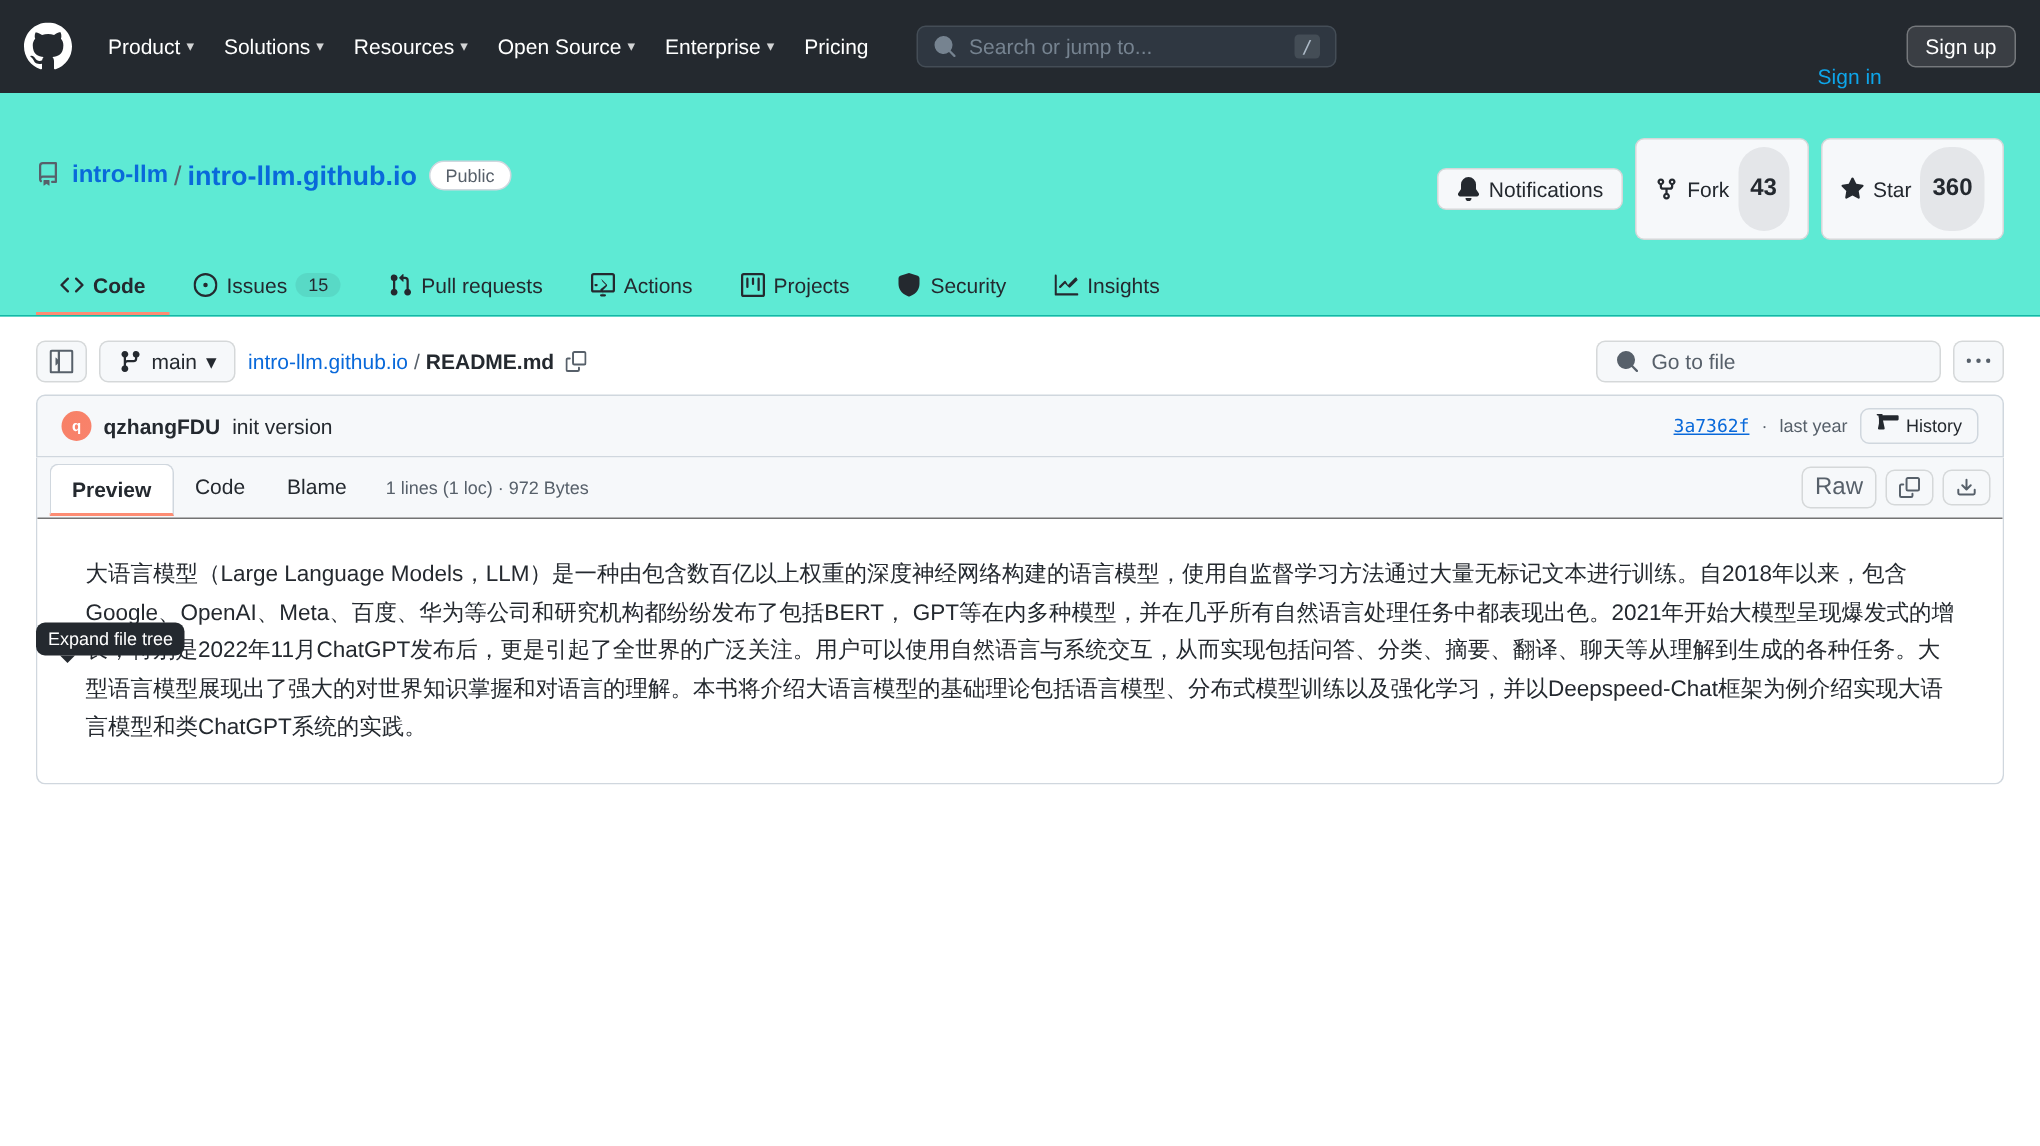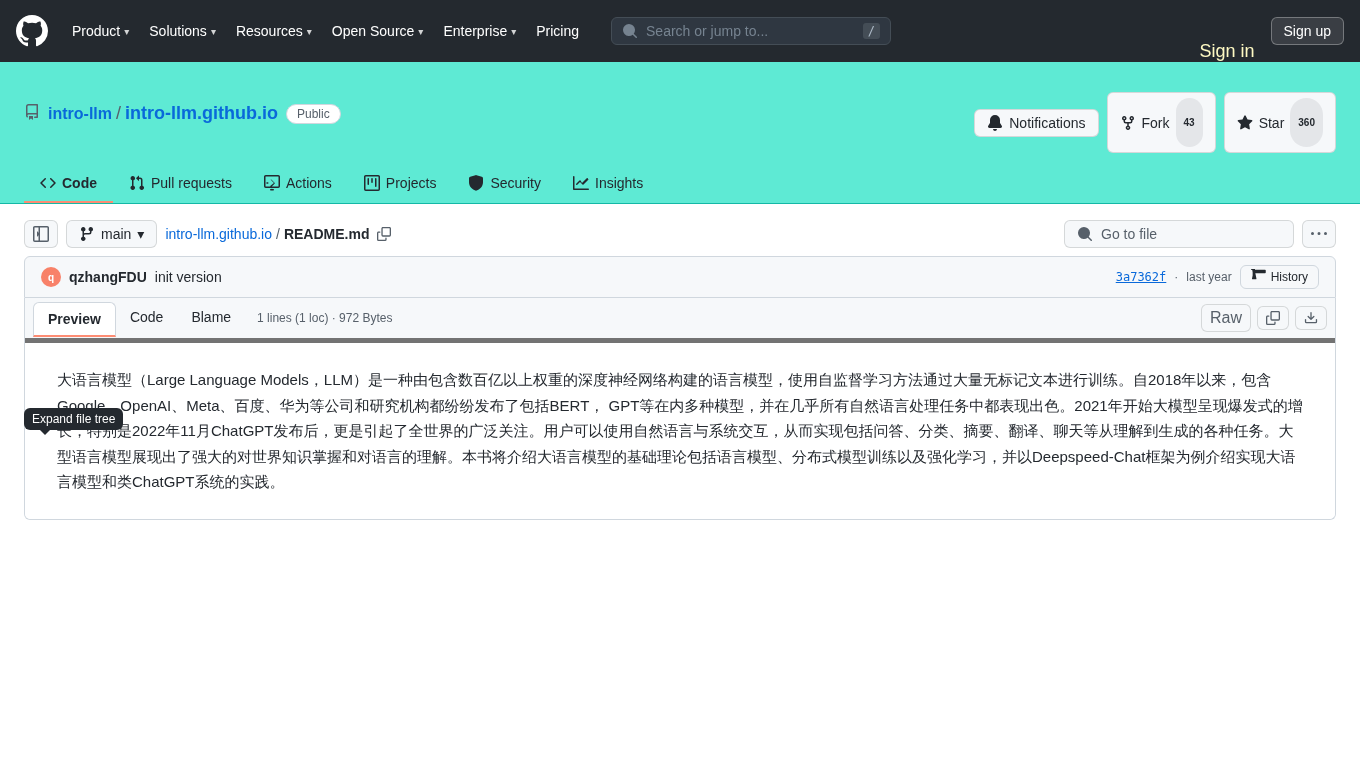--- a/index.html
+++ b/index.html
@@ -29,22 +29,22 @@
       background: transparent; border: none; outline: none; color: #adbac7;
       font-size: 14px; flex: 1; min-width: 0;
     }
     .topnav-search input::placeholder { color: #768390; }
     .search-slash {
       background: #444d56; border-radius: 3px; padding: 1px 5px;
       color: #adbac7; font-size: 12px; font-family: monospace;
     }
     .topnav-right { display: flex; align-items: center; gap: 8px; margin-left: auto; }
     .btn-signin {
-      background: none; border: none; color: #fef9c3; cursor: pointer;
-      font-size: 18px; padding: 5px 8px; border-radius: 6px; margin-top: 40px;
+      background: none; border: none; color: #0ea5e9; cursor: pointer;
+      font-size: 14px; padding: 5px 8px; border-radius: 6px; margin-top: 40px;
     }
     .btn-signup {
       background: rgba(255,255,255,0.1); border: 1px solid rgba(255,255,255,0.3);
       color: #fff; cursor: pointer; font-size: 14px; padding: 5px 12px;
       border-radius: 6px; font-weight: 500;
     }
 
     
     .repo-header {
       background: #5eead4; border-bottom: 1px solid #14b8a6;
@@ -63,21 +63,21 @@
     }
     .repo-actions { margin-left: auto; display: flex; align-items: center; gap: 8px; margin-top: 18px; }
     .action-btn {
       display: flex; align-items: center; gap: 6px;
       background: #f6f8fa; border: 1px solid rgba(27,31,36,0.15);
       border-radius: 6px; padding: 5px 12px; font-size: 14px;
       cursor: pointer; font-weight: 500; color: #24292f;
     }
     .action-btn .count {
       background: rgba(27,31,36,0.08); border-radius: 20px;
-      padding: 19px 8px; font-size: 10px; font-weight: 600;
+      padding: 19px 8px; font-size: 16px; font-weight: 600;
     }
 
     
     .repo-tabs { display: flex; align-items: center; gap: 0; }
     .repo-tab {
       display: flex; align-items: center; gap: 6px;
       padding: 10px 16px; font-size: 14px; color: #24292f;
       cursor: pointer; border-bottom: 2px solid transparent;
       text-decoration: none; white-space: nowrap;
       background: none; border-top: none; border-left: none; border-right: none;
@@ -153,21 +153,21 @@
       background: none; border: 1px solid #d0d7de; border-radius: 6px;
       padding: 3px 10px; font-size: 12px; cursor: pointer; color: #24292f;
     }
 
     
     .file-content-wrapper {
       border: 1px solid #d0d7de; border-top: none; border-radius: 0 0 6px 6px;
     }
     .file-tabs-bar {
       display: flex; align-items: center; gap: 0;
-      border-bottom: 5px solid #737373; padding: 0 8px;
+      border-bottom: 1px solid #737373; padding: 0 8px;
       background: #f6f8fa; justify-content: space-between;
     }
     .file-tabs-left { display: flex; align-items: center; }
     .file-tab-btn {
       padding: 8px 14px; font-size: 14px; cursor: pointer;
       background: none; border: none; color: #24292f; border-bottom: 2px solid transparent;
     }
     .file-tab-btn.active {
       background: #fff; border-bottom: 2px solid #fd8c73; font-weight: 600;
       border-radius: 6px 6px 0 0; border-top: 1px solid #d0d7de;
@@ -293,20 +293,28 @@
 
   <div class="repo-tabs">
 
     <button class="repo-tab active">
       <svg width="16" height="16" viewBox="0 0 16 16" fill="currentColor">
         <path d="m11.28 3.22 4.25 4.25a.75.75 0 0 1 0 1.06l-4.25 4.25a.749.749 0 0 1-1.275-.326.749.749 0 0 1 .215-.734L13.94 8l-3.72-3.72a.749.749 0 0 1 .326-1.275.749.749 0 0 1 .734.215Zm-6.56 0a.751.751 0 0 1 1.042.018.751.751 0 0 1 .018 1.042L2.06 8l3.72 3.72a.749.749 0 0 1-.326 1.275.749.749 0 0 1-.734-.215L.47 8.53a.75.75 0 0 1 0-1.06Z"></path>
       </svg>
       <span>Code</span>
     </button>
 
+    <button class="repo-tab">
+      <svg width="16" height="16" viewBox="0 0 16 16" fill="currentColor">
+        <path d="M8 9.5a1.5 1.5 0 1 0 0-3 1.5 1.5 0 0 0 0 3Z"></path>
+          <path d="M8 0a8 8 0 1 1 0 16A8 8 0 0 1 8 0ZM1.5 8a6.5 6.5 0 1 0 13 0 6.5 6.5 0 0 0-13 0Z"></path>
+      </svg>
+      <span>Issues</span>
+      <span class="tab-badge">15</span>
+    </button>
 
     <button class="repo-tab">
       <svg width="16" height="16" viewBox="0 0 16 16" fill="currentColor">
         <path d="M1.5 3.25a2.25 2.25 0 1 1 3 2.122v5.256a2.251 2.251 0 1 1-1.5 0V5.372A2.25 2.25 0 0 1 1.5 3.25Zm5.677-.177L9.573.677A.25.25 0 0 1 10 .854V2.5h1A2.5 2.5 0 0 1 13.5 5v5.628a2.251 2.251 0 1 1-1.5 0V5a1 1 0 0 0-1-1h-1v1.646a.25.25 0 0 1-.427.177L7.177 3.427a.25.25 0 0 1 0-.354Z"></path>
       </svg>
       <span>Pull requests</span>
     </button>
 
     <button class="repo-tab">
       <svg width="16" height="16" viewBox="0 0 16 16" fill="currentColor">

